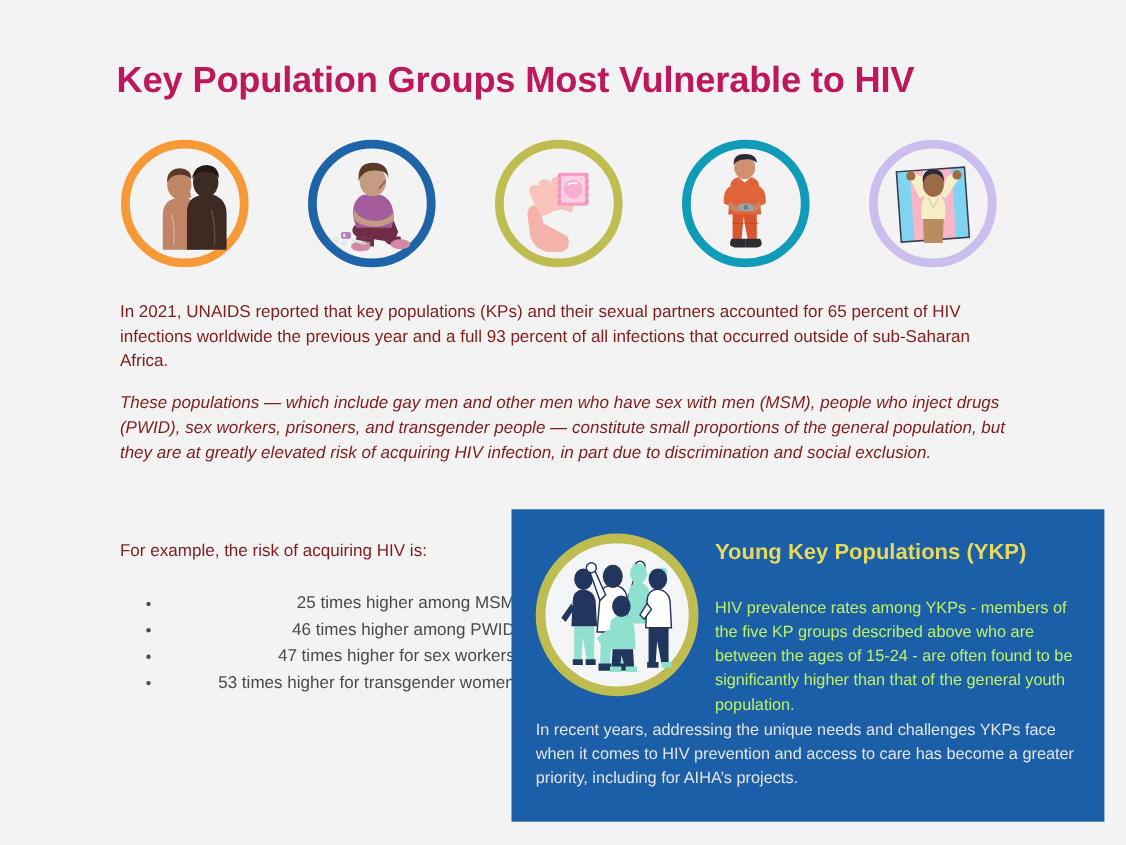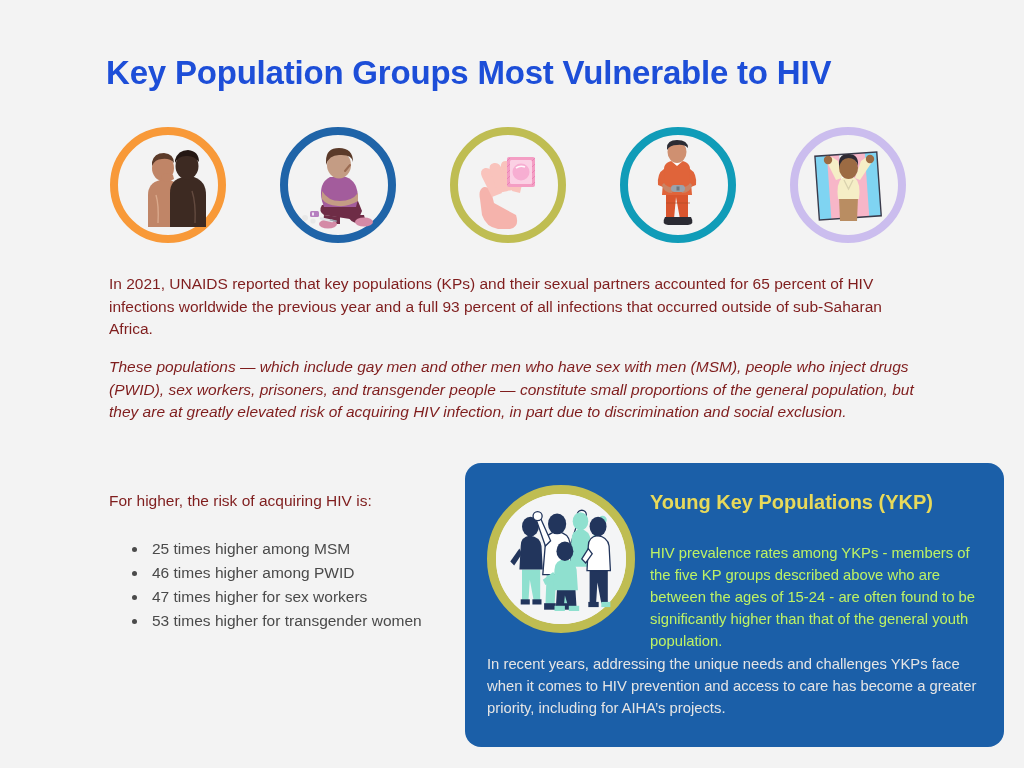--- a/index.html
+++ b/index.html
@@ -37,28 +37,27 @@
   }
   #para1 { top: 273px; width: 812px; }
   #para2 { top: 356px; width: 818px; font-style: italic; }
   #para3 { top: 490px; width: 360px; }
 
   .bullets {
     position: absolute; left: 128px; top: 537px;
     width: 340px; font-size: 15.5px; line-height: 24px; color: #4a4a4a;
     list-style: disc; padding-left: 20px;
   }
-  .bullets li { padding-left: 4px; }
+  .bullets li { padding-left: 4px; text-align: right; }
 
   
   .ykp-panel {
     position: absolute; left: 465px; top: 463px;
     width: 539px; height: 284px;
     background: #1b5fa8;
-    border-radius: 16px;
   }
   .ykp-figure {
     position: absolute; left: 22px; top: 22px;
     width: 148px; height: 148px; border-radius: 50%;
     border: 9px solid #bfbd52; background: #f4f5f6;
   }
   .ykp-figure svg { position: absolute; left: 0; top: 0; width: 100%; height: 100%; }
   .ykp-heading {
     position: absolute; left: 185px; top: 28px;
     font-size: 20px; font-weight: bold; color: #e8d95a;
@@ -71,21 +70,21 @@
   .ykp-para2 {
     position: absolute; left: 22px; top: 190px; width: 508px;
     font-size: 14.8px; line-height: 22px; color: #e5e5e5;
   }
 </style>
 </head>
 <body>
 
 <div class="page">
 
-  <h1 class="title" style="color: #1d4ed8;">Key Population Groups Most Vulnerable to HIV</h1>
+  <h1 class="title" style="color: #be185d;">Key Population Groups Most Vulnerable to HIV</h1>
 
   <div class="icon-row">
 
     <div class="kp-icon" id="icon-0" style="border-color: rgb(248, 153, 56);">
       <svg viewBox="0 0 100 100">
         <path d="M30 92 L30 60 Q30 48 42 45 L52 45 Q62 48 62 60 L62 92 Z" fill="#c08567"></path>
         <ellipse cx="45" cy="33" rx="11" ry="13" fill="#c08567"></ellipse>
         <path d="M34 27 Q36 18 46 18 Q56 19 56 28 Q52 23 44 24 Q37 24 34 31 Z" fill="#5b3a29"></path>
         <path d="M52 92 L52 58 Q52 44 66 42 L76 42 Q88 46 88 60 L88 92 Z" fill="#3d2a22"></path>
         <ellipse cx="69" cy="31" rx="11.5" ry="13.5" fill="#3d2a22"></ellipse>
@@ -172,21 +171,21 @@
         <ellipse cx="50.5" cy="33" rx="9.5" ry="11" fill="#9c6b43"></ellipse>
         <path d="M41 30 Q40 19 50.5 19 Q61 19 60 31 Q58 23 50.5 23 Q43 23 41 33 Z" fill="#2e2a33"></path>
         <path d="M46 45 L50.5 54 L55 45" stroke="#d9d2ae" stroke-width="1.3" fill="none"></path>
       </svg>
     </div>
 
   </div>
 
   <p class="body-text" id="para1">In 2021, UNAIDS reported that key populations (KPs) and their sexual partners accounted for 65 percent of HIV infections worldwide the previous year and a full 93 percent of all infections that occurred outside of sub-Saharan Africa.</p>
   <p class="body-text" id="para2">These populations — which include gay men and other men who have sex with men (MSM), people who inject drugs (PWID), sex workers, prisoners, and transgender people — constitute small proportions of the general population, but they are at greatly elevated risk of acquiring HIV infection, in part due to discrimination and social exclusion.</p>
-  <p class="body-text" id="para3">For higher, the risk of acquiring HIV is:</p>
+  <p class="body-text" id="para3">For example, the risk of acquiring HIV is:</p>
 
   <ul class="bullets">
     <li>25 times higher among MSM</li>
     <li>46 times higher among PWID</li>
     <li>47 times higher for sex workers</li>
     <li>53 times higher for transgender women</li>
   </ul>
 
   <div class="ykp-panel" style="background: rgb(27, 95, 168);">
 

